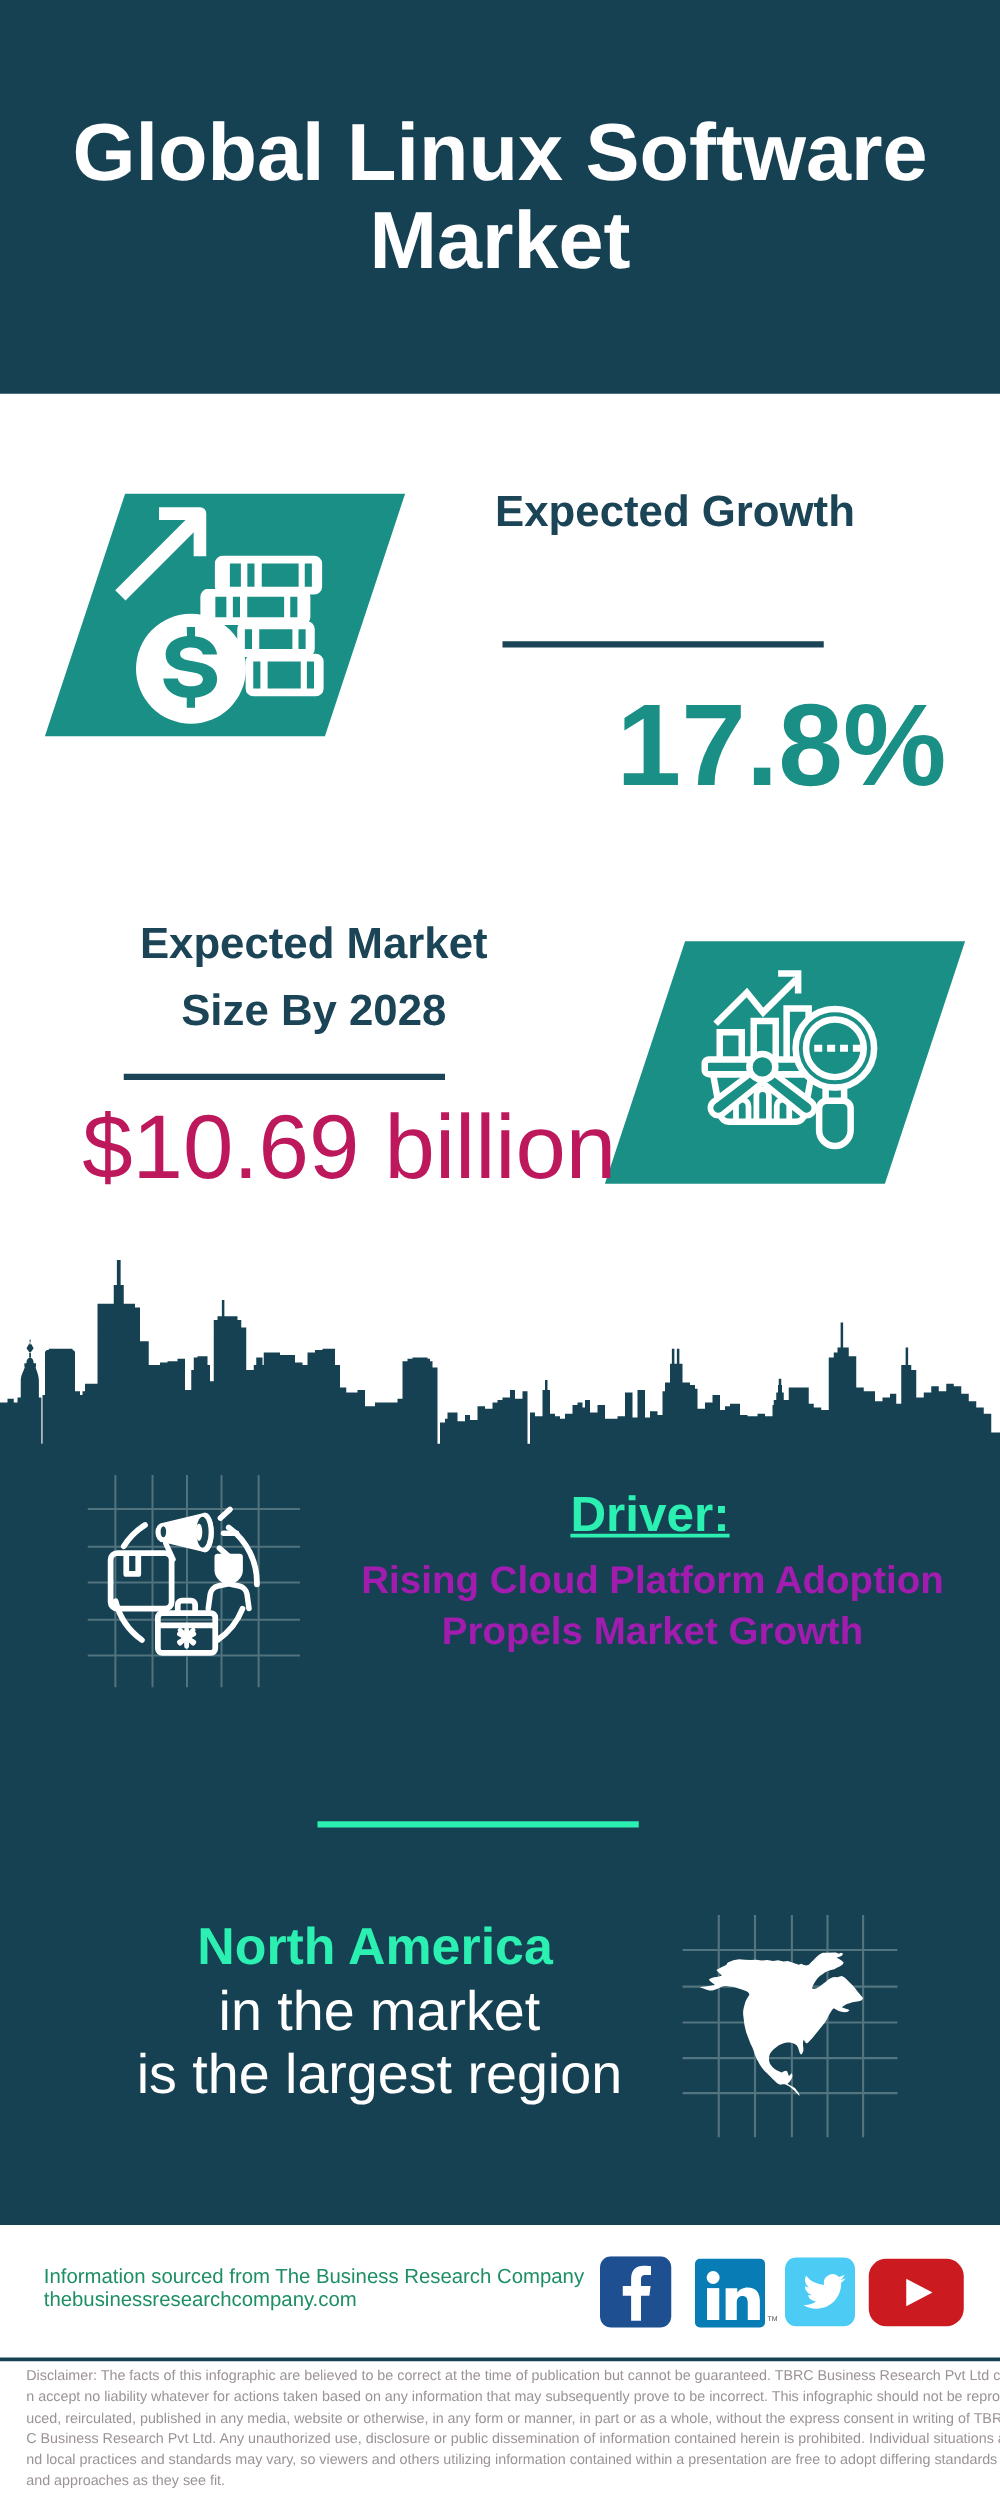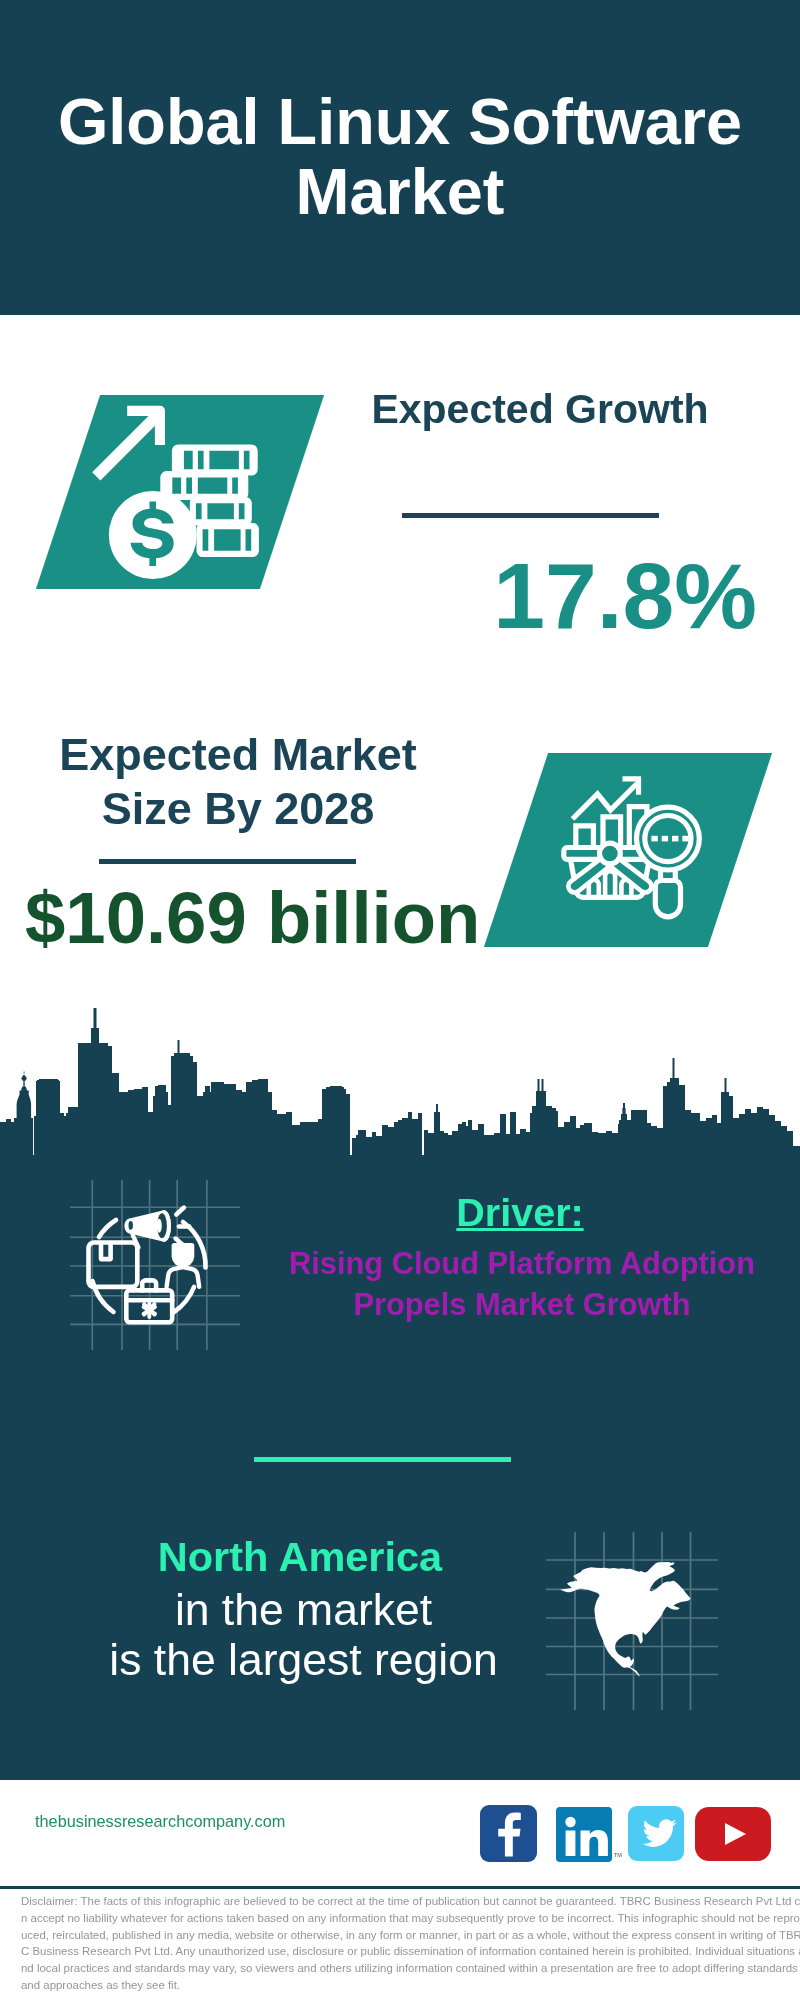--- a/index.html
+++ b/index.html
@@ -5,27 +5,27 @@
   html,body{margin:0;padding:0;}
   body{width:800px;height:2000px;background:#fff;font-family:"Liberation Sans",sans-serif;overflow:hidden;}
   .page{position:relative;width:800px;height:2000px;overflow:hidden;background:#fff;}
   .header{position:absolute;left:0;top:0;width:800px;height:315px;background:#164153;}
   .header-title{position:absolute;left:30px;top:87px;width:740px;text-align:center;color:#ffffff;
      font-size:64.8px;font-weight:bold;line-height:70px;letter-spacing:0.002px;}
   .para{position:absolute;background:#1a8f85;transform:skewX(-18.3deg);}
   .s1-shape{left:68px;top:395px;width:224px;height:194px;}
   .s2-shape{left:516px;top:753px;width:224px;height:194px;}
   .icon-svg{position:absolute;}
-  .s1-text{position:absolute;left:310px;top:383px;width:460px;text-align:center;color:#1b4456;font-size:41px;font-weight:bold;line-height:53.5px;}
+  .s1-text{position:absolute;left:310px;top:383px;width:460px;text-align:center;color:#1b4456;font-size:35px;font-weight:bold;line-height:53.5px;}
   .rule-dark{position:absolute;height:4.5px;background:#1b4456;}
   .s1-rule{left:402px;top:513px;width:257px;}
   .s1-value{position:absolute;left:297px;top:549px;width:460px;text-align:right;color:#1a8f85;font-size:93px;font-weight:bold;line-height:95px;}
-  .s2-text{position:absolute;left:32px;top:728px;width:412px;text-align:center;color:#1b4456;font-size:45px;font-weight:bold;line-height:53.5px;}
+  .s2-text{position:absolute;left:45px;top:728px;width:412px;text-align:center;color:#1b4456;font-size:35px;font-weight:bold;line-height:53.5px;}
   .s2-rule{left:99px;top:859px;width:257px;}
-  .s2-value{position:absolute;left:25px;top:880px;width:468px;text-align:left;color:#14532d;font-size:72.5px;font-weight:bold;line-height:75px;}
+  .s2-value{position:absolute;left:25px;top:880px;width:468px;text-align:right;color:#be185d;font-size:72.5px;font-weight:normal;line-height:75px;}
   .darkbody{position:absolute;left:0;top:1155px;width:800px;height:625px;background:#164153;}
   .skyline{position:absolute;left:0;top:1000px;width:800px;height:160px;display:block;}
   .driver-label{position:absolute;left:280px;top:1190px;width:480px;text-align:center;color:#2cefb2;font-size:39.5px;font-weight:bold;line-height:44px;text-decoration:underline;}
   .driver-text{position:absolute;left:258px;top:1243px;width:528px;text-align:center;color:#a21caf;font-size:30.8px;font-weight:bold;line-height:41px;}
   .green-rule{position:absolute;left:254px;top:1457px;width:257px;height:4.5px;background:#2cefb2;}
   .na-title{position:absolute;left:80px;top:1533px;width:440px;text-align:center;color:#2cefb2;font-size:41.5px;font-weight:bold;line-height:48px;}
   .na-text{position:absolute;left:55px;top:1585px;width:497px;text-align:center;color:#fff;font-size:44.5px;line-height:50px;}
   .src-text{position:absolute;left:35px;top:1812px;color:#1e8f64;font-size:16.3px;line-height:19.3px;}
   .socials{position:absolute;left:480px;top:1805px;}
   .divider{position:absolute;left:0;top:1886px;width:800px;height:3px;background:#164153;}
@@ -166,20 +166,21 @@
     </div>
   <svg class="icon-svg" style="left:540px;top:1510px;width:190px;height:200px" viewBox="0 0 190 200">
     <g stroke="#53757f" stroke-width="1.7" fill="none">
       <path d="M35 22 V200 M64 22 V200 M93.5 22 V200 M122 22 V200 M150.5 22 V200"></path>
       <path d="M6 50 H178 M6 79.3 H178 M6 108 H178 M6 136.5 H178 M6 164.5 H178"></path>
     </g>
     <path fill="#ffffff" d="M42.2 60.0L46.7 58.2L51.2 57.3L55.8 57.7L60.3 58.0L65.0 57.7L69.4 58.4L73.9 57.9L78.4 58.8L82.4 58.2L86.8 59.1L90.4 58.8L93.7 59.9L96.6 61.0L99.1 61.7L100.9 61.0L102.7 61.7L104.9 62.4L107.1 61.7L108.5 60.2L110.0 58.8L111.8 57.0L113.6 55.2L115.8 53.3L118.3 52.2L120.5 52.2L128.8 51.9L131.0 53.0L132.8 52.2L134.6 53.0L133.2 54.8L131.0 55.5L129.2 56.2L131.0 57.0L133.2 58.4L135.0 59.9L133.9 61.7L131.7 63.1L129.5 64.2L127.4 65.3L124.8 66.0L122.3 66.8L120.1 67.8L118.0 69.3L115.8 70.7L114.0 72.5L112.5 74.7L111.1 76.9L110.0 79.1L109.6 80.5L111.1 81.2L113.2 80.5L115.4 79.4L117.2 78.0L119.0 76.5L120.9 75.1L122.7 73.6L124.5 72.5L126.3 71.8L128.1 71.5L129.9 71.8L131.7 71.1L133.5 70.7L135.4 71.8L137.2 73.3L139.0 75.1L140.8 76.9L142.6 78.7L144.4 80.9L146.2 83.4L148.4 86.0L150.6 88.5L149.1 90.3L147.0 91.0L144.4 91.4L141.9 91.8L139.7 92.5L137.5 93.2L135.4 94.3L133.5 95.8L135.4 96.5L137.5 97.2L139.7 97.9L138.2 99.4L135.7 99.7L133.2 99.4L131.0 98.7L128.8 97.6L127.0 96.5L125.6 97.9L124.5 99.7L123.4 101.5L122.3 103.7L121.2 105.9L119.8 108.1L118.3 109.9L116.9 111.7L115.4 113.5L114.0 115.3L112.5 117.1L111.1 119.0L109.6 120.8L108.2 122.2L106.7 123.7L105.3 124.8L103.8 123.3L103.1 121.5L102.4 123.3L102.4 125.8L102.7 128.4L102.7 130.5L102.0 132.4L100.9 133.8L99.8 132.4L99.1 130.2L98.4 128.0L97.3 126.2L95.8 125.1L94.0 124.4L91.9 124.0L89.7 124.0L87.5 124.4L85.3 125.1L83.1 126.2L81.0 127.7L79.2 129.1L77.4 130.9L75.9 133.1L75.2 135.6L75.2 138.2L75.9 140.7L77.4 142.9L79.2 144.7L81.3 146.1L83.5 147.2L85.3 148.0L86.8 147.2L88.2 146.5L89.7 146.9L90.4 148.7L91.1 150.8L92.2 149.8L93.3 148.3L94.0 150.5L93.3 153.0L91.9 155.2L90.0 157.0L91.9 158.1L94.0 159.2L96.2 160.6L97.6 162.5L99.1 164.6L99.8 166.8L98.7 165.7L96.9 163.9L95.1 162.1L93.3 160.6L91.5 159.2L89.7 158.1L87.9 157.4L86.0 157.4L84.2 157.7L82.4 157.0L80.6 155.6L78.8 153.8L77.0 151.9L75.2 150.1L73.4 148.3L71.5 146.5L69.7 144.3L67.9 141.8L66.5 139.2L65.0 136.3L63.9 133.5L62.9 130.5L61.8 127.7L60.3 124.8L59.2 121.8L58.1 119.0L57.0 116.0L56.3 113.2L55.6 110.2L55.2 107.3L54.9 104.5L54.5 101.5L54.5 99.0L54.9 96.5L55.6 93.9L56.3 91.4L57.4 89.2L58.5 87.4L59.6 85.6L58.5 83.8L56.7 82.7L54.5 82.0L52.3 81.2L50.2 80.5L48.0 79.8L45.8 79.4L43.6 79.1L41.5 78.7L39.3 78.7L37.1 79.4L34.9 80.5L32.4 81.6L29.9 82.3L27.3 82.3L24.8 81.6L22.2 80.5L19.7 79.8L21.9 79.4L24.4 79.1L27.0 78.7L29.5 78.3L32.0 78.0L30.2 76.5L28.4 75.1L27.0 73.6L28.8 72.5L31.0 71.8L33.1 71.5L35.3 71.1L37.5 70.4L36.0 68.9L34.6 67.5L33.1 66.0L34.9 64.9L37.1 63.8L39.3 62.8L41.1 61.7Z"></path>
   </svg>
 
   <div class="src-text">
+    <div>Information sourced from The Business Research Company</div>
     <div>thebusinessresearchcompany.com</div>
   </div>
   <svg class="socials" width="300" height="64" viewBox="0 0 300 64">
     <g>
       <rect x="0" y="0" width="57" height="57" rx="9" fill="#1d4f91"></rect>
       <path fill="#ffffff" d="M32.8 51.5 V31.5 h6.7 l1 -7.8 h-7.7 v-5 c0 -2.3 0.6 -3.8 3.9 -3.8 h4.1 v-7 c-0.7 -0.1 -3.2 -0.3 -6 -0.3 c-5.9 0 -9.9 3.6 -9.9 10.2 v5.9 h-6.7 v7.8 h6.7 V51.5 z"></path>
     </g>
     <g transform="translate(76,2)">
       <rect x="0" y="0" width="56" height="55" rx="4" fill="#077cb5"></rect>
       <circle cx="14.5" cy="15" r="5.2" fill="#ffffff"></circle>

